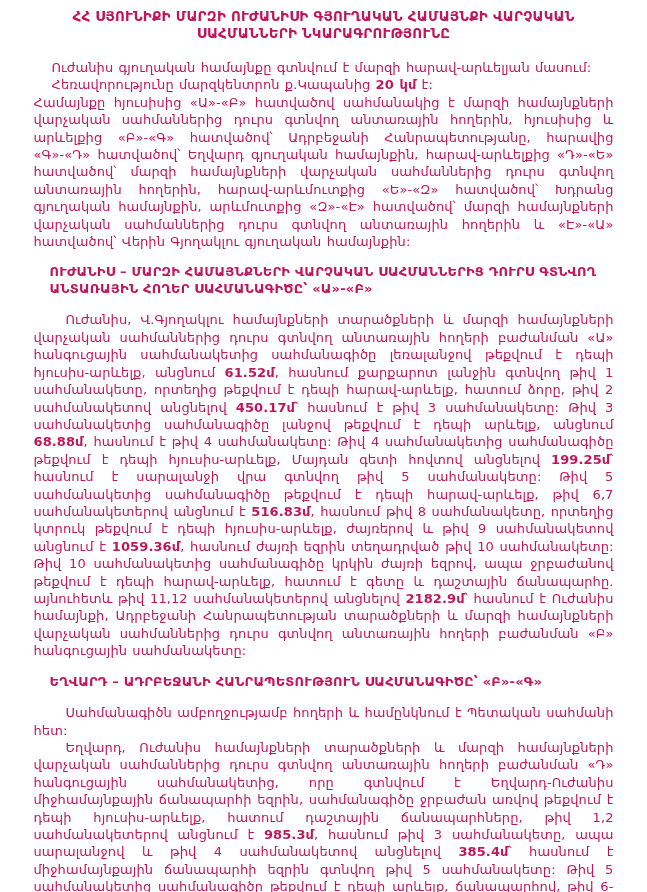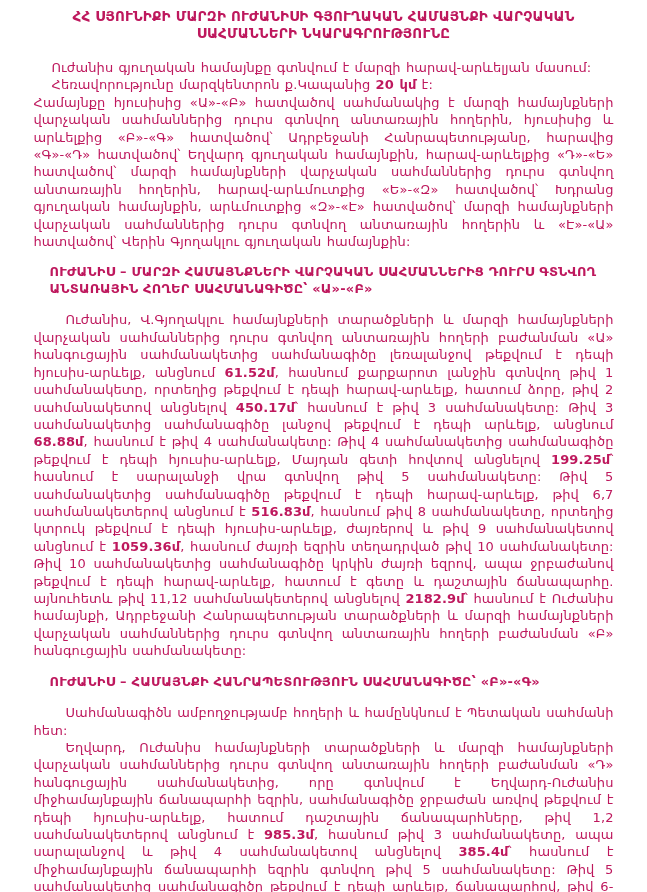--- a/index.html
+++ b/index.html
@@ -59,21 +59,21 @@
 
   <p class="indent-sm">Հեռավորությունը մարզկենտրոն ք.Կապանից  <b>20 կմ</b> է:</p>
 
   <p class="no-indent">Համայնքը հյուսիսից «Ա»-«Բ» հատվածով սահմանակից է մարզի համայնքների վարչական սահմաններից դուրս գտնվող անտառային հողերին, հյուսիսից և արևելքից «Բ»-«Գ» հատվածով՝ Ադրբեջանի Հանրապետությանը, հարավից «Գ»-«Դ» հատվածով՝ Եղվարդ գյուղական համայնքին, հարավ-արևելքից «Դ»-«Ե» հատվածով՝ մարզի համայնքների վարչական սահմաններից դուրս գտնվող անտառային հողերին, հարավ-արևմուտքից «Ե»-«Զ» հատվածով՝ Խդրանց գյուղական համայնքին, արևմուտքից «Զ»-«Է» հատվածով՝ մարզի համայնքների վարչական սահմաններից դուրս գտնվող անտառային հողերին և «Է»-«Ա» հատվածով՝  Վերին Գյողակլու գյուղական համայնքին:</p>
 
   <div class="section-heading">ՈՒԺԱՆԻՍ – ՄԱՐԶԻ ՀԱՄԱՅՆՔՆԵՐԻ ՎԱՐՉԱԿԱՆ ՍԱՀՄԱՆՆԵՐԻՑ ԴՈՒՐՍ  ԳՏՆՎՈՂ ԱՆՏԱՌԱՅԻՆ ՀՈՂԵՐ ՍԱՀՄԱՆԱԳԻԾԸ՝  «Ա»-«Բ»</div>
 
   <p class="indent-lg">Ուժանիս, Վ.Գյողակլու համայնքների տարածքների և մարզի համայնքների վարչական սահմաններից դուրս գտնվող անտառային հողերի բաժանման «Ա» հանգուցային սահմանակետից սահմանագիծը  լեռալանջով թեքվում է դեպի հյուսիս-արևելք, անցնում  <b>61.52մ</b>, հասնում քարքարոտ լանջին գտնվող թիվ 1 սահմանակետը, որտեղից թեքվում է դեպի հարավ-արևելք, հատում ձորը, թիվ 2 սահմանակետով անցնելով <b>450.17մ</b>՝ հասնում է թիվ 3 սահմանակետը: Թիվ 3 սահմանակետից սահմանագիծը լանջով թեքվում է դեպի արևելք, անցնում <b>68.88մ</b>, հասնում է թիվ 4 սահմանակետը: Թիվ 4 սահմանակետից սահմանագիծը թեքվում է դեպի հյուսիս-արևելք, Մայդան գետի հովտով անցնելով <b>199.25մ</b>՝ հասնում է սարալանջի վրա գտնվող թիվ 5 սահմանակետը: Թիվ 5 սահմանակետից սահմանագիծը թեքվում է դեպի հարավ-արևելք, թիվ 6,7 սահմանակետերով անցնում է <b>516.83մ</b>, հասնում թիվ 8 սահմանակետը, որտեղից կտրուկ թեքվում է դեպի հյուսիս-արևելք, ժայռերով և թիվ 9 սահմանակետով անցնում է <b>1059.36մ</b>, հասնում ժայռի եզրին տեղադրված թիվ 10 սահմանակետը: Թիվ 10 սահմանակետից սահմանագիծը կրկին ժայռի եզրով, ապա ջրբաժանով թեքվում է դեպի հարավ-արևելք, հատում է գետը և դաշտային ճանապարհը. այնուհետև թիվ 11,12 սահմանակետերով անցնելով <b>2182.9մ</b>՝ հասնում է Ուժանիս համայնքի, Ադրբեջանի Հանրապետության տարածքների և մարզի համայնքների վարչական սահմաններից դուրս գտնվող անտառային հողերի բաժանման «Բ» հանգուցային սահմանակետը:</p>
 
 
-  <div class="section-heading">ՈՒԺԱՆԻՍ – ՀԱՄԱՅՆՔԻ ՀԱՆՐԱՊԵՏՈՒԹՅՈՒՆ ՍԱՀՄԱՆԱԳԻԾԸ՝   «Բ»-«Գ»</div>
+  <div class="section-heading">ԵՂՎԱՐԴ – ԱԴՐԲԵՋԱՆԻ ՀԱՆՐԱՊԵՏՈՒԹՅՈՒՆ ՍԱՀՄԱՆԱԳԻԾԸ՝   «Բ»-«Գ»</div>
 
   <p class="indent-lg">Սահմանագիծն ամբողջությամբ հողերի և համընկնում է  Պետական սահմանի հետ:</p>
 
 
 
   <p class="indent-lg">Եղվարդ, Ուժանիս համայնքների տարածքների և մարզի համայնքների վարչական սահմաններից դուրս գտնվող անտառային հողերի բաժանման «Դ» հանգուցային սահմանակետից, որը գտնվում է Եղվարդ-Ուժանիս միջհամայնքային ճանապարհի եզրին, սահմանագիծը ջրբաժան առվով թեքվում է դեպի հյուսիս-արևելք, հատում դաշտային ճանապարհները, թիվ 1,2 սահմանակետերով անցնում է <b>985.3մ</b>, հասնում թիվ 3 սահմանակետը, ապա սարալանջով և թիվ 4 սահմանակետով անցնելով <b>385.4մ</b>՝ հասնում է միջհամայնքային ճանապարհի եզրին գտնվող թիվ 5 սահմանակետը: Թիվ 5 սահմանակետից սահմանագիծը թեքվում է դեպի արևելք, ճանապարհով, թիվ 6-19 սահմանակետերով անցնում է <b>2595.04մ</b>, հասնում Մայդաներսի գետի ափին գտնվող Եղվարդ, Ուժանիս համայնքների, Ադրբեջանի Հանրապետության տարածքների բաժանման «Գ»  հանգուցային սահմանակետը:</p>
 
 </div>
 
 </body></html>

